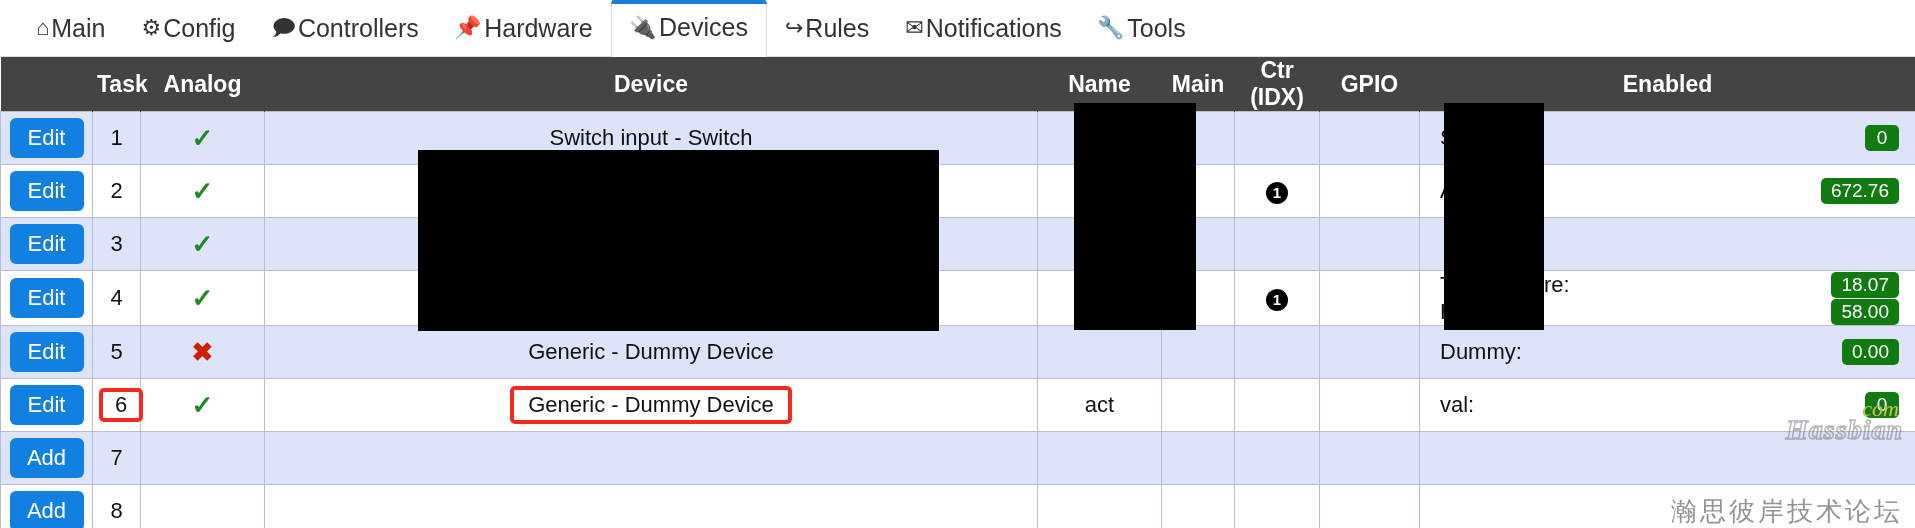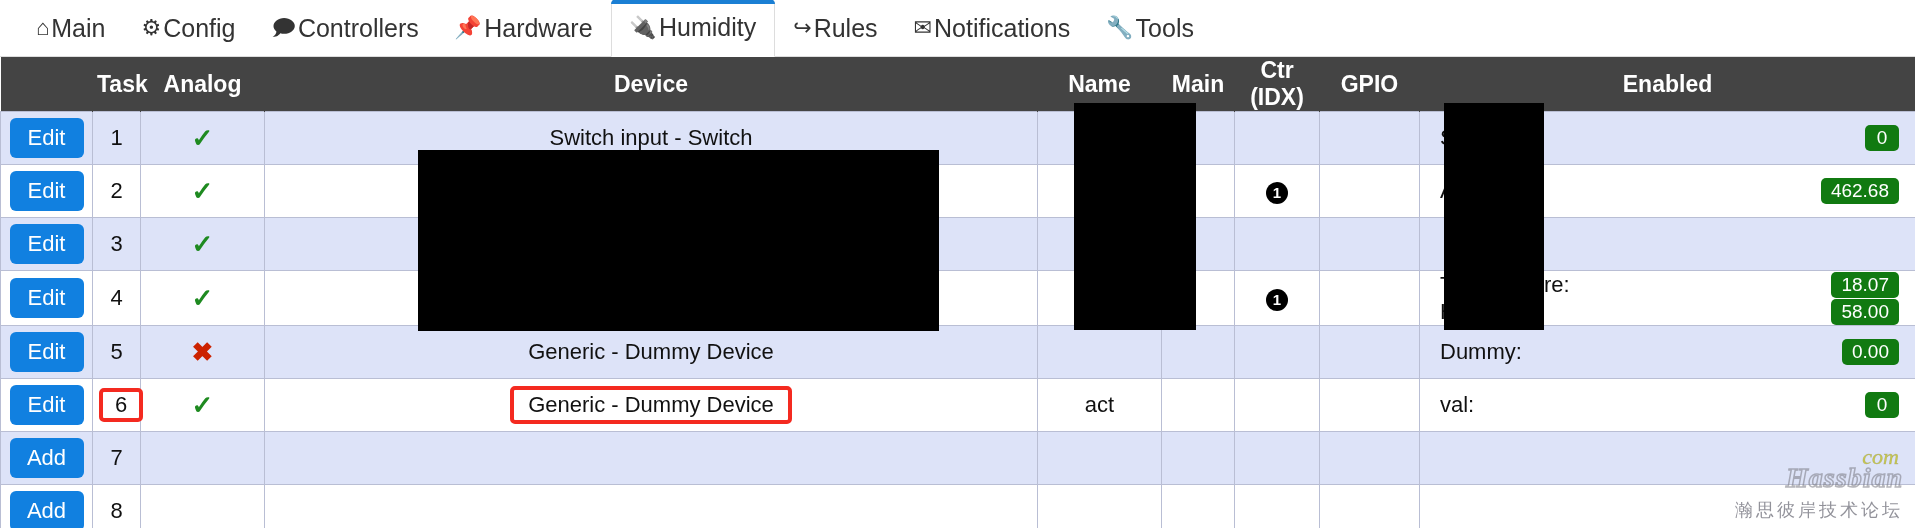--- a/index.html
+++ b/index.html
@@ -175,25 +175,26 @@
     font-style: italic;
     font-weight: normal;
     font-size: 22px;
     color: #c9c94e;
     position:absolute;
     right: 4px;
     top: -14px;
     -webkit-text-stroke: 0.5px rgba(150,150,90,0.5);
   }
   .wm-sub {
-    font-size: 18px;
+    font-size: 26px;
     color: rgba(110,110,120,0.75);
     letter-spacing: 3px;
     line-height: 26px;
-    font-family: Liberation Mono, monospace;
+    font-family: Liberation Sans, sans-serif;
+    margin-top: 48px;
   }
   .wm-wrap { position: relative; display:inline-block; }
 </style>
 </head>
 <body>
 
 <div id="root">
 
   <div class="nav" id="nav">
       <div class="nav-item">
@@ -207,21 +208,21 @@
       <div class="nav-item">
         <span class="nav-ico">🗩</span>
         <span>Controllers</span>
       </div>
       <div class="nav-item">
         <span class="nav-ico pin-ico">📌</span>
         <span>Hardware</span>
       </div>
       <div class="nav-item active">
         <span class="nav-ico">🔌</span>
-        <span>Humidity</span>
+        <span>Devices</span>
       </div>
       <div class="nav-item">
         <span class="nav-ico">↪</span>
         <span>Rules</span>
       </div>
       <div class="nav-item">
         <span class="nav-ico">✉</span>
         <span>Notifications</span>
       </div>
       <div class="nav-item">
@@ -266,21 +267,21 @@
           <td><span>2</span></td>
           <td><span class="tick">✓</span></td>
           <td style="position: relative;"></td>
           <td style="position: relative;"></td>
           <td><span></span></td>
           <td><span class="ctr-badge">1</span></td>
           <td style="position: relative;"></td>
           <td class="c-values">
             <div class="vrow">
               <span class="vlabel">Analog:</span>
-              <span class="vbadge">462.68</span>
+              <span class="vbadge">672.76</span>
             </div>
           </td>
         </tr>
         <tr class="alt">
           <td class="c-edit"><div class="btn">Edit</div></td>
           <td><span>3</span></td>
           <td><span class="tick">✓</span></td>
           <td style="position: relative;"></td>
           <td style="position: relative;"></td>
           <td><span></span></td>

